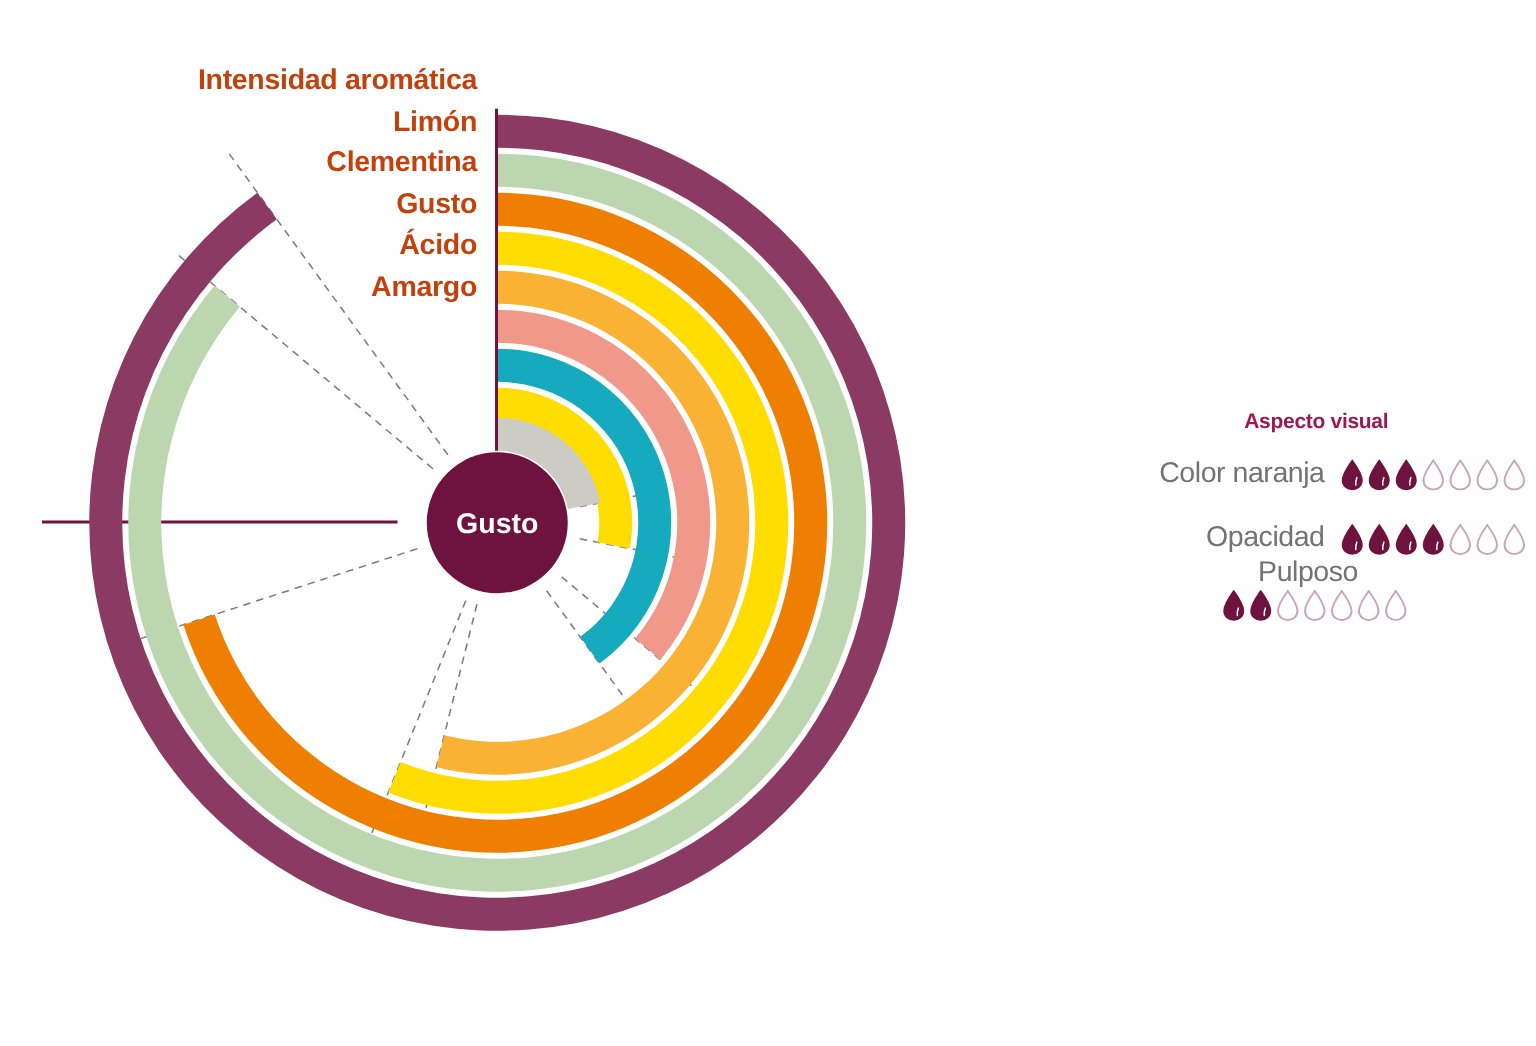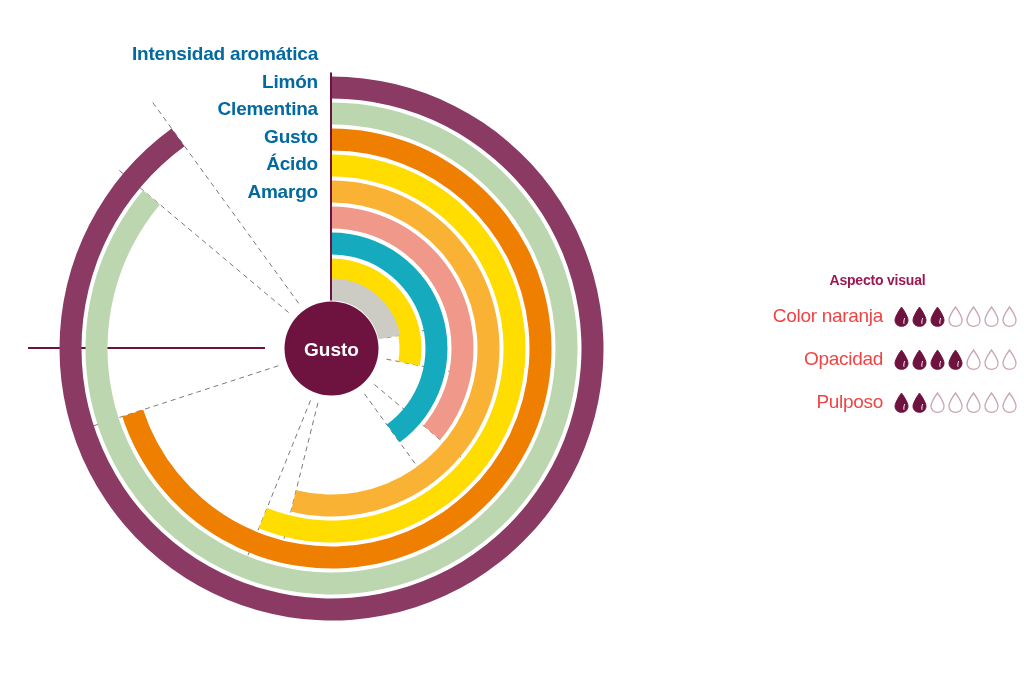--- a/index.html
+++ b/index.html
@@ -29,21 +29,21 @@
     left: 0px;
     top: 40px;
     width: 318px;
     text-align: right;
   }
   .attr-label {
     font-family: "Liberation Sans", sans-serif;
     font-weight: bold;
     font-size: 19px;
     line-height: 27.6px;
-    color: #0369a1;
+    color: #c2410c;
     white-space: nowrap;
     letter-spacing: -0.2px;
   }
 
   
   #wheel {
     position: absolute;
     left: 0;
     top: 0;
   }
@@ -71,25 +71,25 @@
     margin: 0 0 16px 0;
     letter-spacing: -0.2px;
   }
   .aspect-row {
     display: flex;
     align-items: center;
     justify-content: flex-end;
     margin-bottom: 19px;
     height: 24px;
   }
-  .aspect-row:last-child { margin-bottom: 0; }
+  .aspect-row:last-child { margin-bottom: 0; flex-direction: column; }
   .aspect-name {
     font-family: "Liberation Sans", sans-serif;
     font-size: 19px;
-    color: #ef4444;
+    color: #737373;
     white-space: nowrap;
     margin-right: 11px;
     letter-spacing: -0.3px;
   }
   .drops {
     display: flex;
     align-items: center;
     gap: 3px;
     width: 126px;
   }

